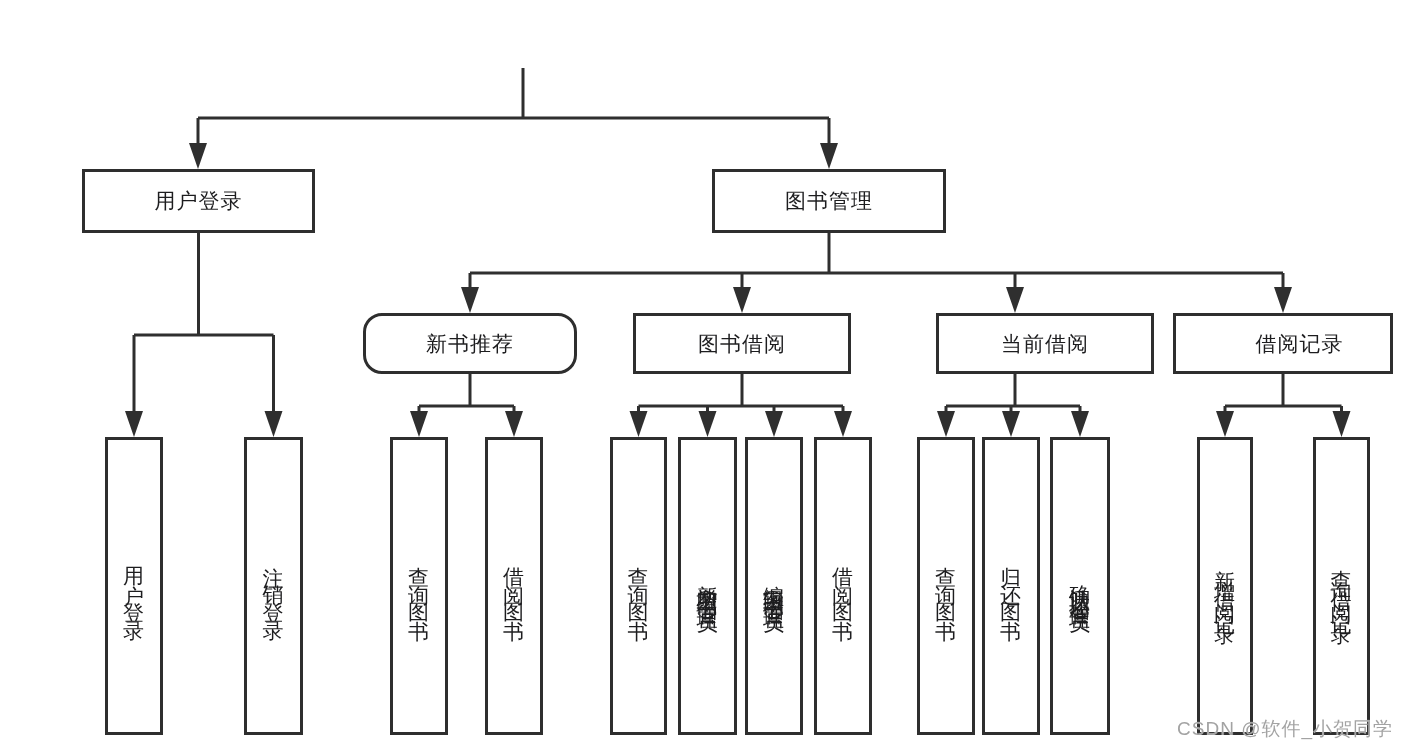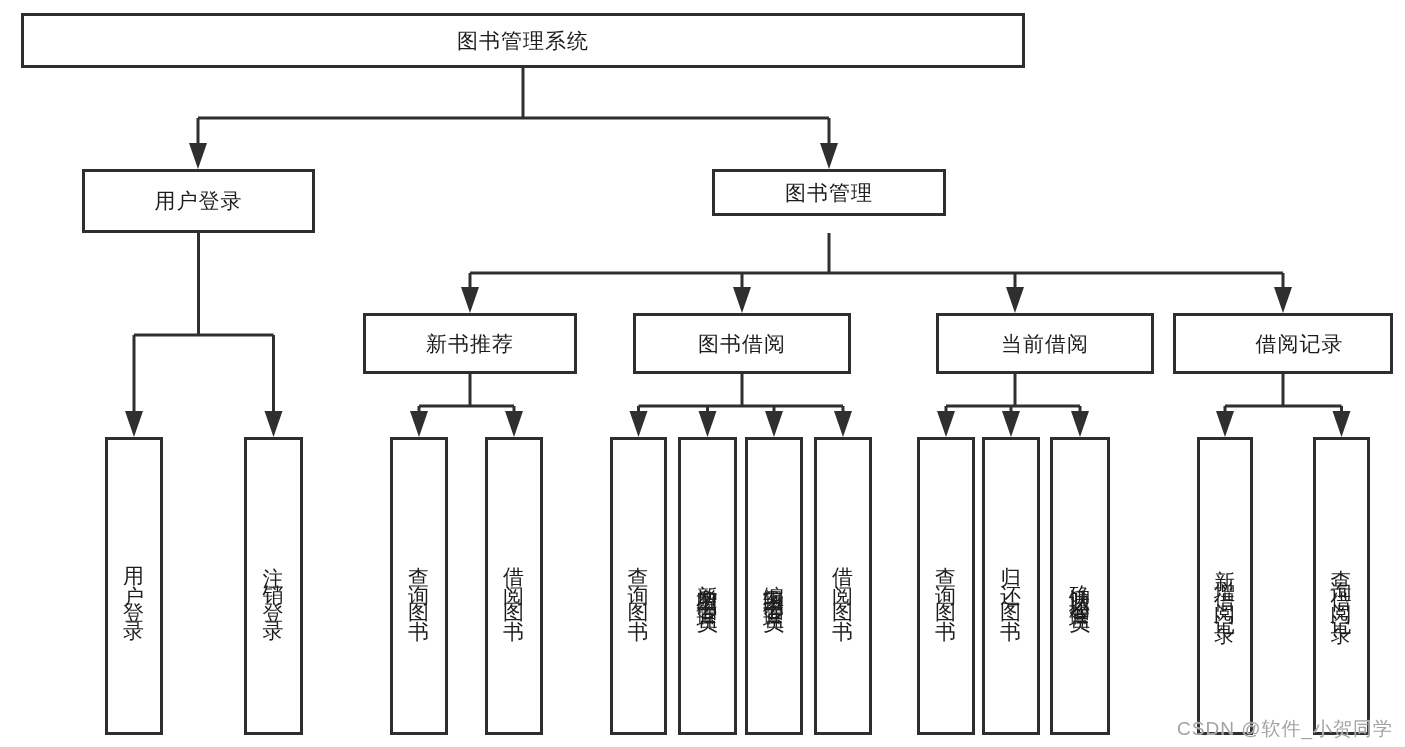--- a/index.html
+++ b/index.html
@@ -105,32 +105,29 @@
       <path d="M1080,406 V419" stroke="#2f2f2f" stroke-width="3" fill="none"></path>
       <polygon points="1071,411 1089,411 1080,437" fill="#2f2f2f"></polygon>
       <path d="M1283,374 V406" stroke="#2f2f2f" stroke-width="3" fill="none"></path>
       <path d="M1225,406 H1341.5" stroke="#2f2f2f" stroke-width="3" fill="none"></path>
       <path d="M1225,406 V419" stroke="#2f2f2f" stroke-width="3" fill="none"></path>
       <polygon points="1216,411 1234,411 1225,437" fill="#2f2f2f"></polygon>
       <path d="M1341.5,406 V419" stroke="#2f2f2f" stroke-width="3" fill="none"></path>
       <polygon points="1332.5,411 1350.5,411 1341.5,437" fill="#2f2f2f"></polygon>
     </svg>
 
-  <div class="node h-node" style="left:21px; top:13px; width:1004px; height:55px;">
-    <span class="lbl">图书管理系统</span>
-  </div>
 
   <div class="node h-node" style="left:82px; top:169px; width:233px; height:64px;">
     <span class="lbl">用户登录</span>
   </div>
-  <div class="node h-node" style="left:712px; top:169px; width:234px; height:47px;">
+  <div class="node h-node" style="left:712px; top:169px; width:234px; height:64px;">
     <span class="lbl">图书管理</span>
   </div>
 
-  <div class="node h-node" style="left:363px; top:313px; width:214px; height:61px;">
+  <div class="node h-node" style="left:363px; top:313px; width:214px; height:61px;border-radius:19px;">
     <span class="lbl">新书推荐</span>
   </div>
   <div class="node h-node" style="left:633px; top:313px; width:218px; height:61px;">
     <span class="lbl">图书借阅</span>
   </div>
   <div class="node h-node" style="left:936px; top:313px; width:218px; height:61px;">
     <span class="lbl">当前借阅</span>
   </div>
   <div class="node h-node" style="left:1173px; top:313px; width:220px; height:61px;padding-left:33px;">
     <span class="lbl">借阅记录</span>

